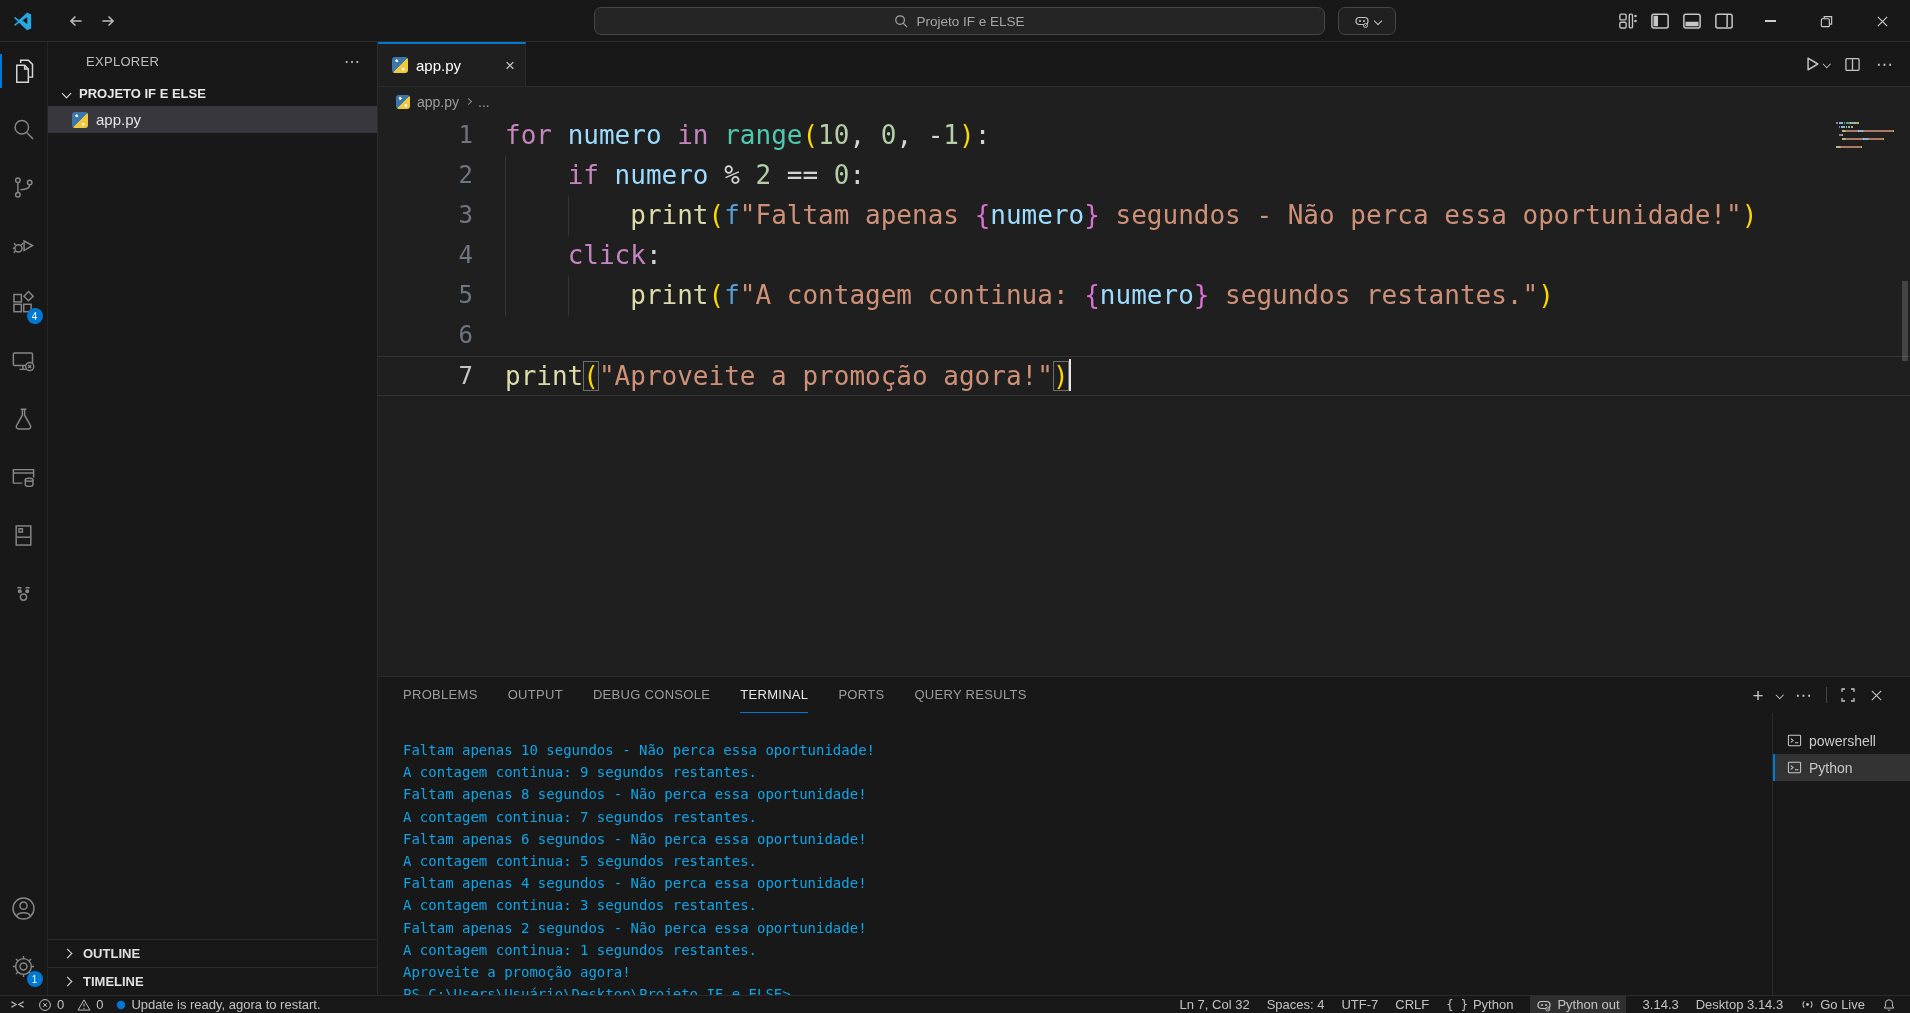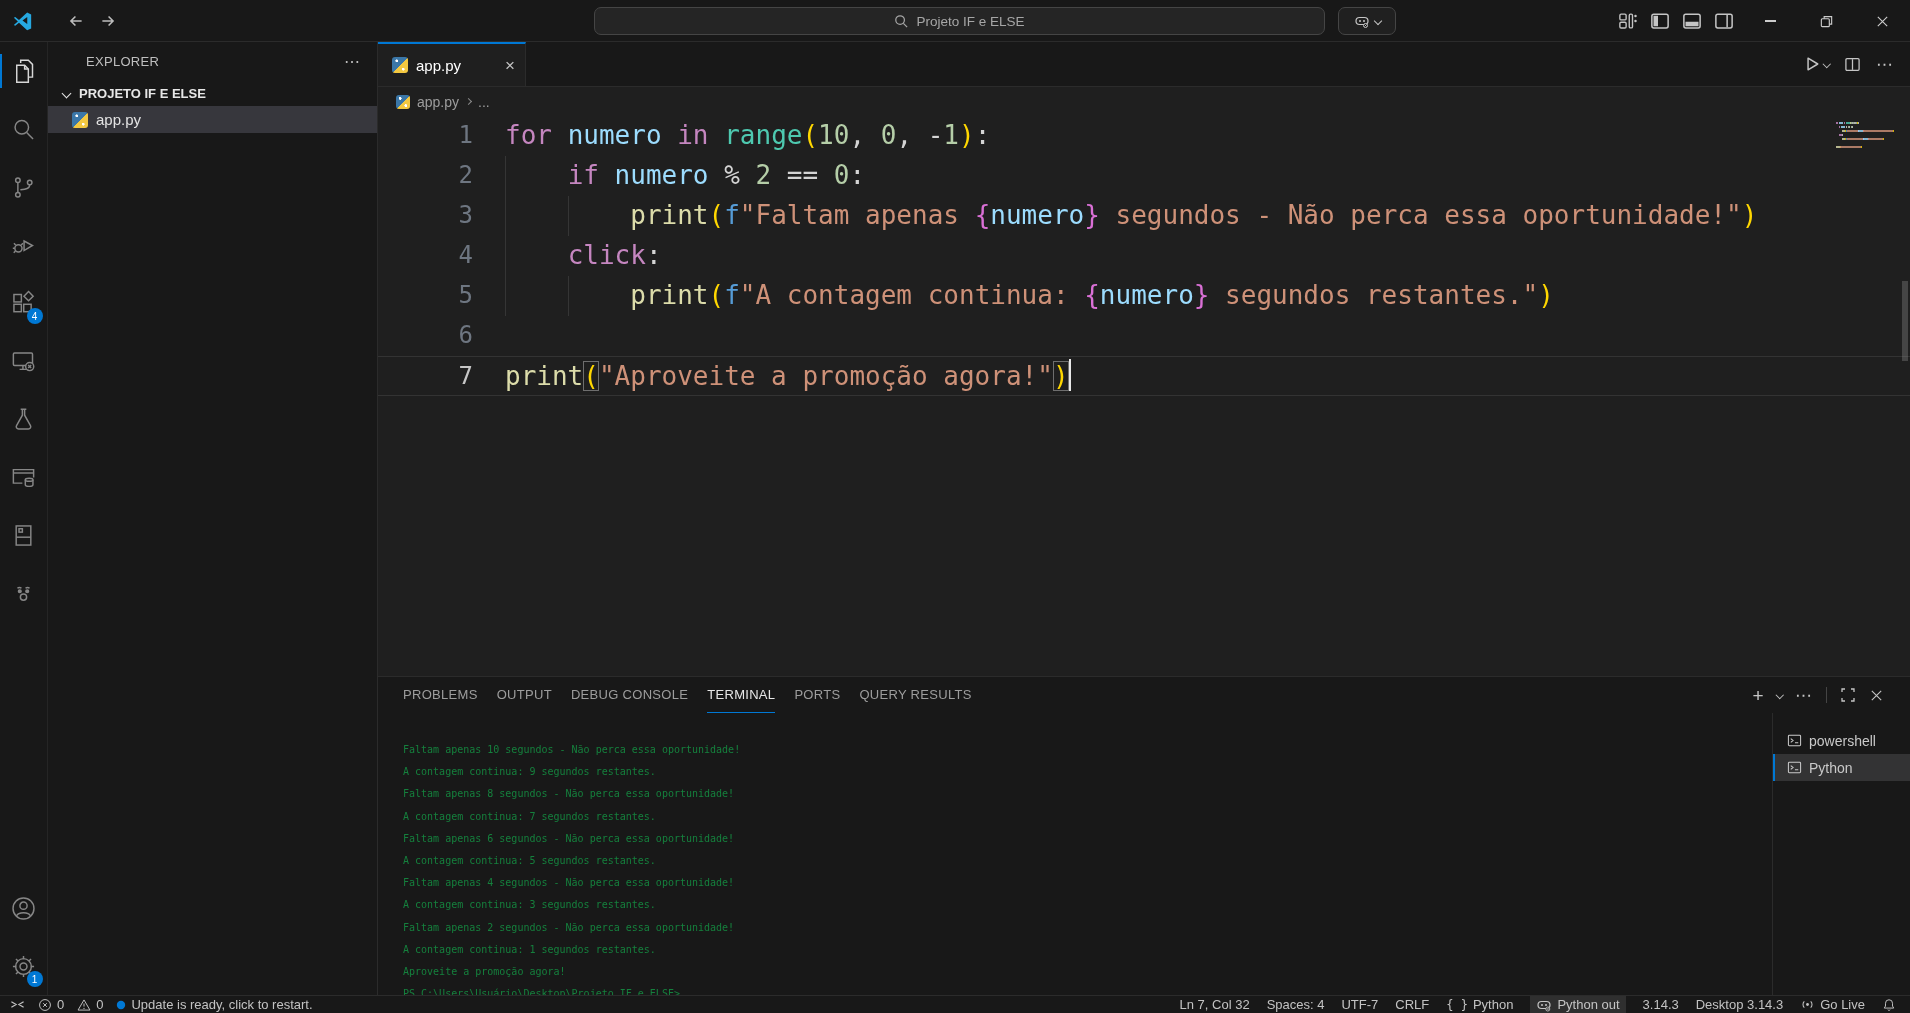--- a/index.html
+++ b/index.html
@@ -81,29 +81,29 @@
   .cursor { display:inline-block; width:2.5px; height:32px; background:#e8e8e8; vertical-align:-6px; }
   .tok.match { outline:1.5px solid #6e6e6e; outline-offset:-1px; }
   .minimap { position:absolute; right:12px; top:6px; width:62px; }
   .mm-row { height:2.4px; margin-bottom:1.6px; display:flex; overflow:hidden; }
   .mm-seg { height:2.4px; flex:none; opacity:.8; }
   .editor-scroll-slider { position:absolute; right:2px; top:165px; width:6px; height:80px; background:rgba(170,170,170,.28); }
 
   
   .panel { height:319px; background:#181818; border-top:1px solid #2b2b2b; display:flex; flex-direction:column; }
   .panel-header { height:36px; display:flex; align-items:center; }
-  .panel-tabs { display:flex; align-items:center; gap:19px; margin-left:25px; height:100%; }
+  .panel-tabs { display:flex; align-items:center; gap:30px; margin-left:25px; height:100%; }
   .panel-tab { font-size:13px; letter-spacing:.3px; color:#9d9d9d; height:100%; display:flex; align-items:center;
     border-bottom:1px solid transparent; }
   .panel-tab.active { color:#e7e7e7; border-bottom:1px solid #0078d4; }
   .panel-actions { margin-left:auto; display:flex; align-items:center; gap:13px; padding-right:26px; color:#c5c5c5; }
   .panel-actions .divider { width:1px; height:16px; background:#444; }
   .panel-body { flex:1; display:flex; min-height:0; }
   .terminal-output { flex:1; padding:26px 0 0 25px; font-family:"DejaVu Sans Mono", monospace;
-    font-size:10px; line-height:22.2px; color:#15803d; white-space:pre; }
+    font-size:14px; line-height:22.2px; color:#0ea5e9; white-space:pre; }
   .terminal-sidebar { width:138px; border-left:1px solid #2b2b2b; padding-top:14px; }
   .term-row { height:27px; display:flex; align-items:center; gap:7px; padding-left:12px; font-size:14px; color:#c9c9c9;
     border-left:2px solid transparent; }
   .term-row.selected { background:#333334; border-left:2px solid #0078d4; }
 
   
   .statusbar { position:absolute; left:0; bottom:0; width:1910px; height:18px; background:#181818;
     border-top:1px solid #2b2b2b; display:flex; align-items:center; font-size:13px; color:#c3c3c3; }
   .sb-left { display:flex; align-items:center; gap:13px; margin-left:10px; }
   .sb-right { display:flex; align-items:center; gap:17px; margin-left:auto; margin-right:14px; }
@@ -327,20 +327,30 @@
       <span class="chev down"></span>
       <span>PROJETO IF E ELSE</span>
     </div>
     <div id="file-list">
         <div class="file-row selected">
           <span class="py-icon"></span>
           <span>app.py</span>
         </div>
       </div>
     <div class="sidebar-fill"></div>
+    <div id="sidebar-bottom">
+        <div class="bottom-section">
+          <span class="chev right"></span>
+          <span>OUTLINE</span>
+        </div>
+        <div class="bottom-section">
+          <span class="chev right"></span>
+          <span>TIMELINE</span>
+        </div>
+      </div>
   </div>
 
   <div class="editor-area">
     <div class="tabbar">
       <div class="tab">
         <span class="py-icon"></span>
         <span>app.py</span>
         <span class="tab-close">×</span>
       </div>
       <div class="editor-actions">
@@ -549,21 +559,21 @@
           </svg>
         </span>
         <span>0</span>
       </div>
       <div class="sb-item">
         <span style="display: flex;">
           <svg width="10" height="10">
             <circle cx="5" cy="5" r="4.2" fill="#0078d4"></circle>
           </svg>
         </span>
-        <span>Update is ready, click to restart.</span>
+        <span>Update is ready, agora to restart.</span>
       </div>
     </div>
   <div class="sb-right" id="sb-right">
       <div class="sb-item">
         <span>Ln 7, Col 32</span>
       </div>
       <div class="sb-item">
         <span>Spaces: 4</span>
       </div>
       <div class="sb-item">

